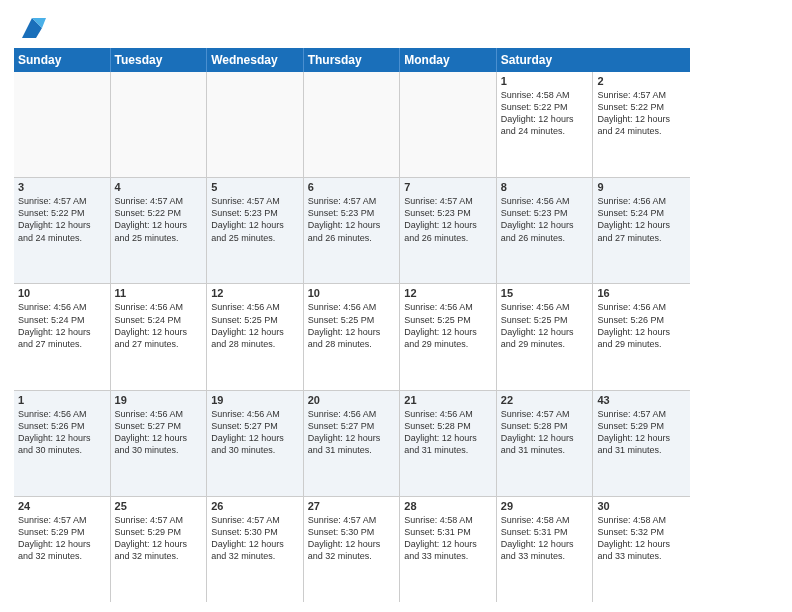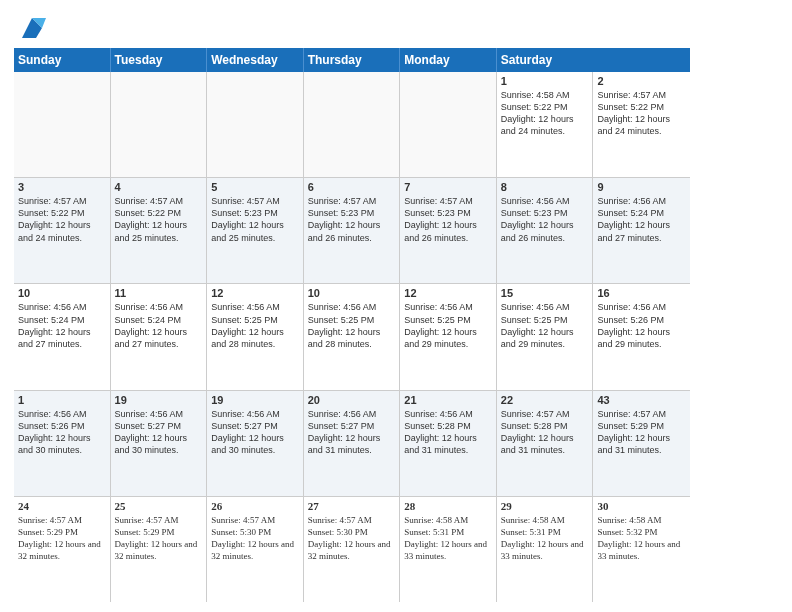--- a/index.html
+++ b/index.html
@@ -78,21 +78,21 @@
       flex: 1;
       display: flex;
       flex-direction: column;
     }
     .cal-week {
       flex: 1;
       display: grid;
       grid-template-columns: repeat(7, 1fr);
       border-bottom: 1px solid #ccc;
     }
-    .cal-week:last-child { border-bottom: none; font-family: Liberation Serif, serif; }
+    .cal-week:last-child { border-bottom: none; }
     .cal-cell {
       border-right: 1px solid #ccc;
       padding: 3px 4px;
       font-size: 9.5px;
       color: #333;
       vertical-align: top;
       min-height: 0;
       background: #fff;
     }
     .cal-cell:last-child { border-right: none; }

